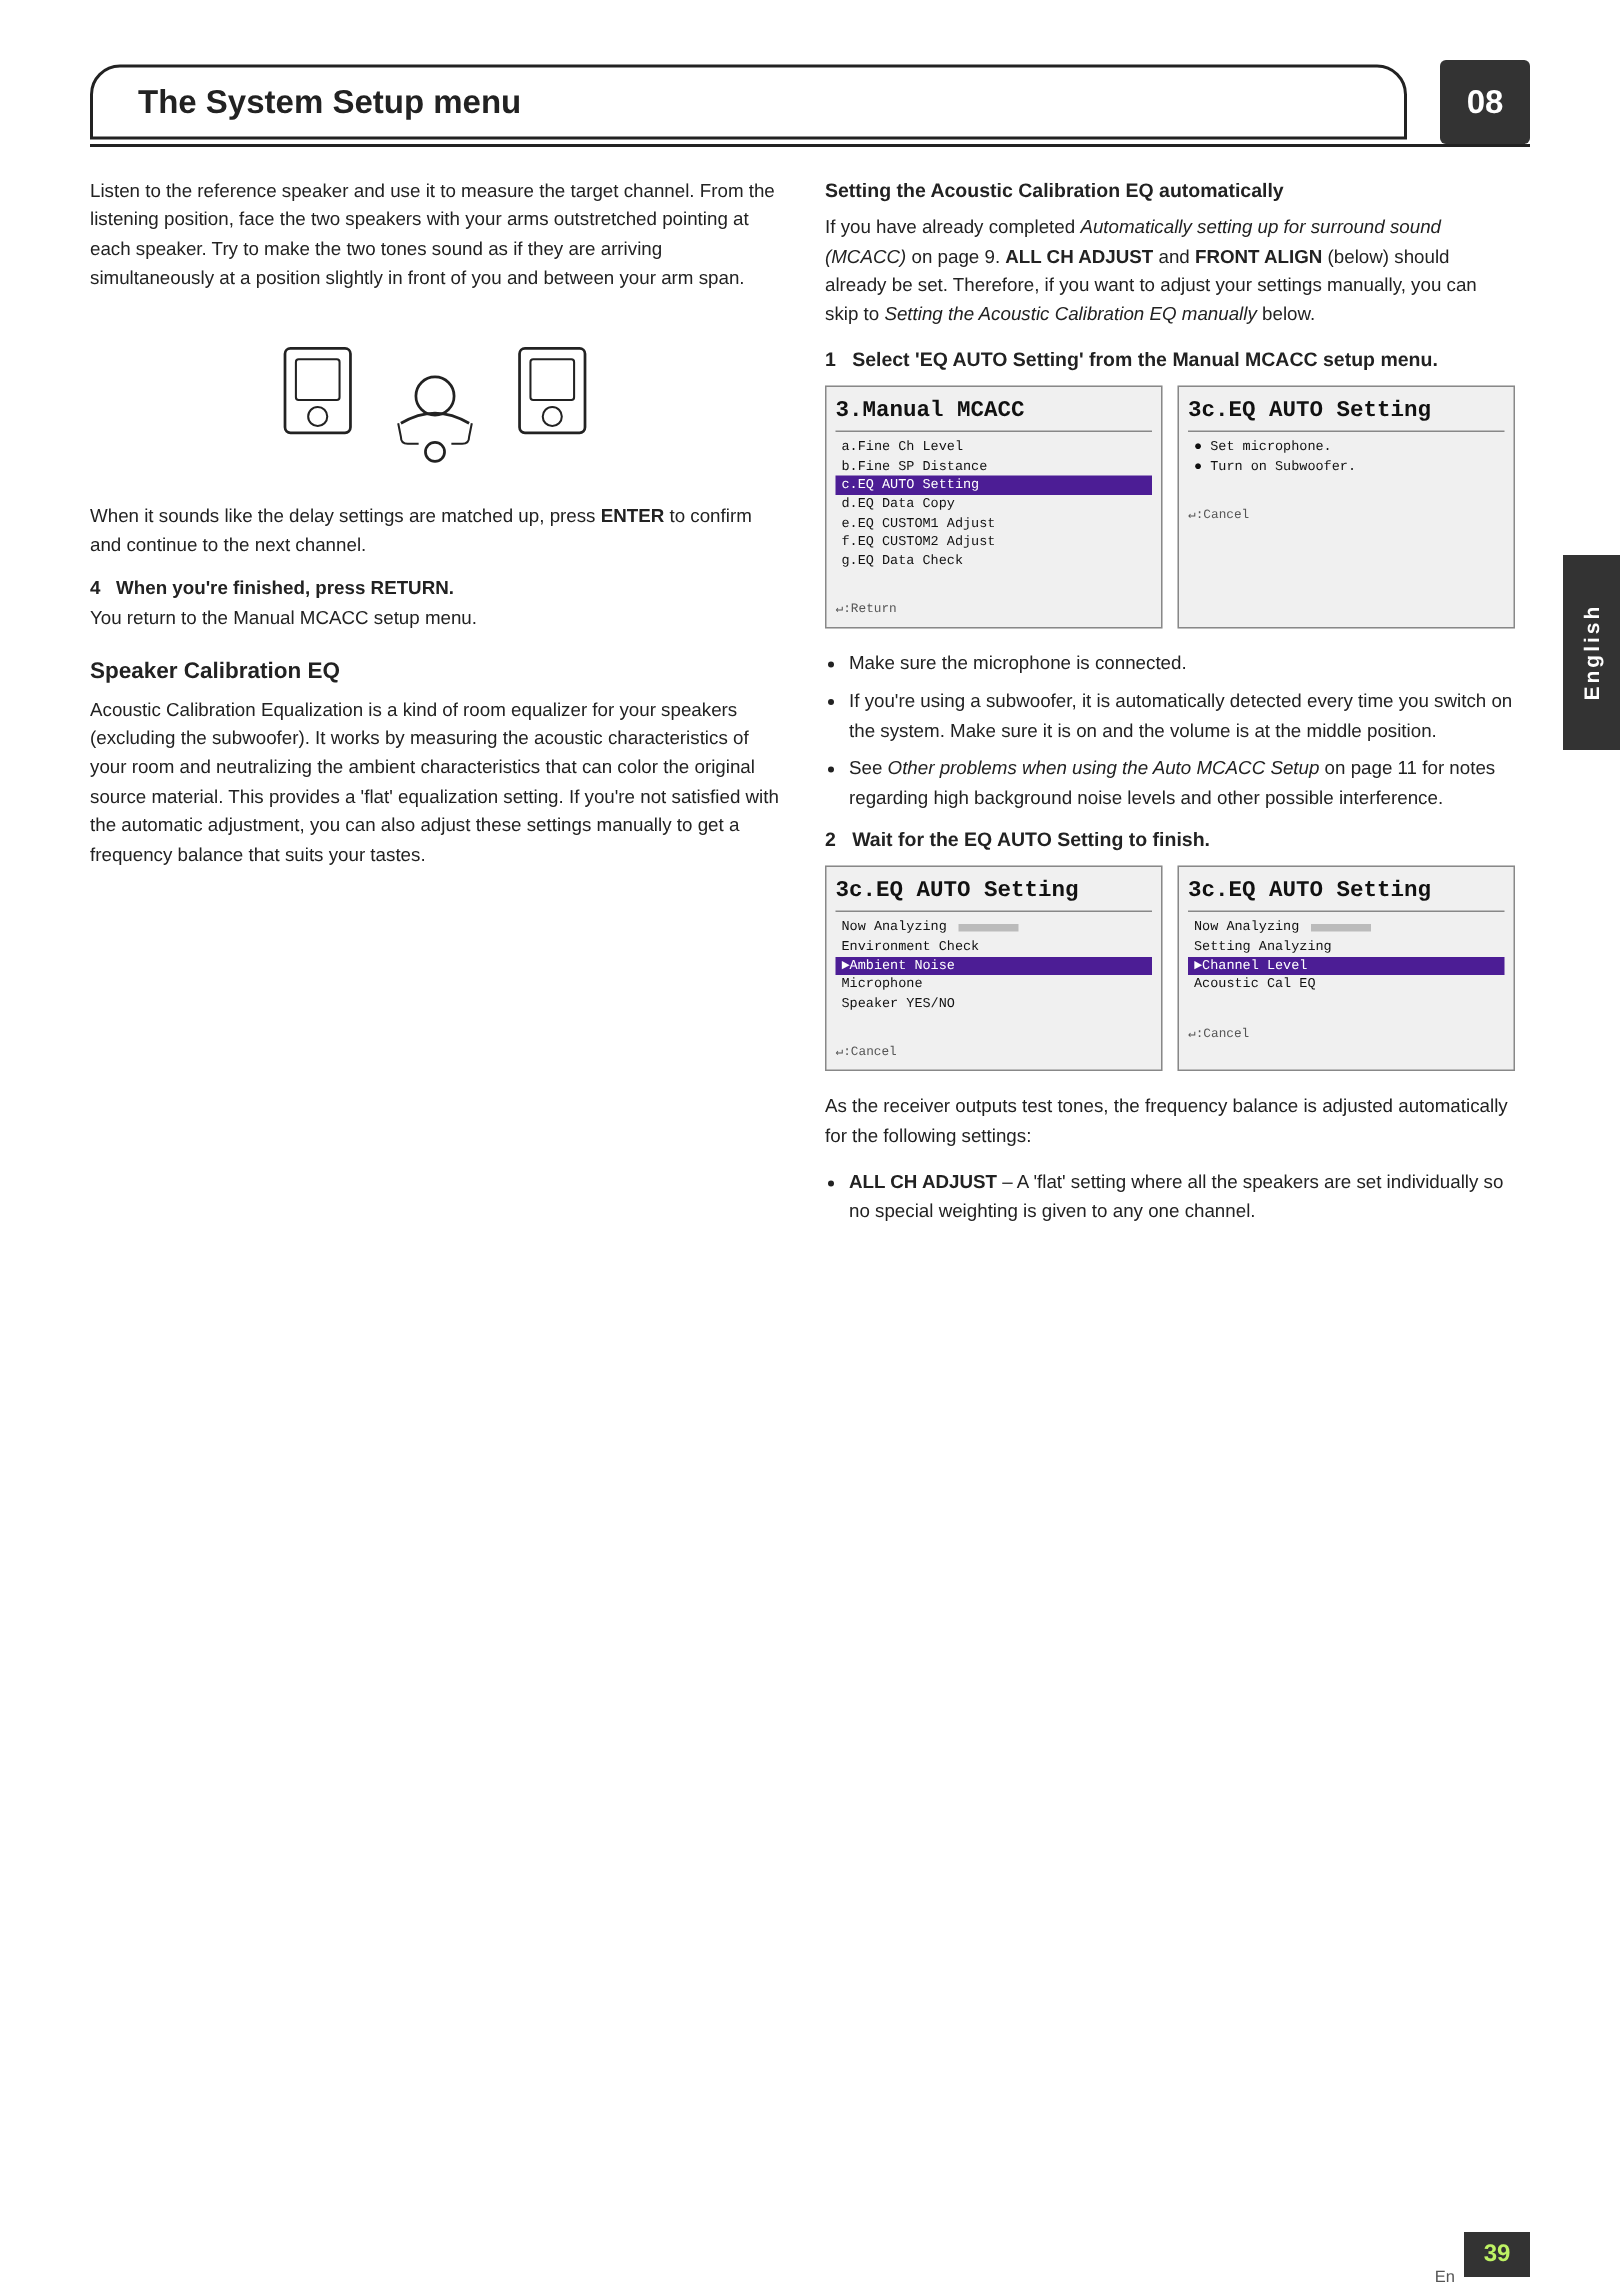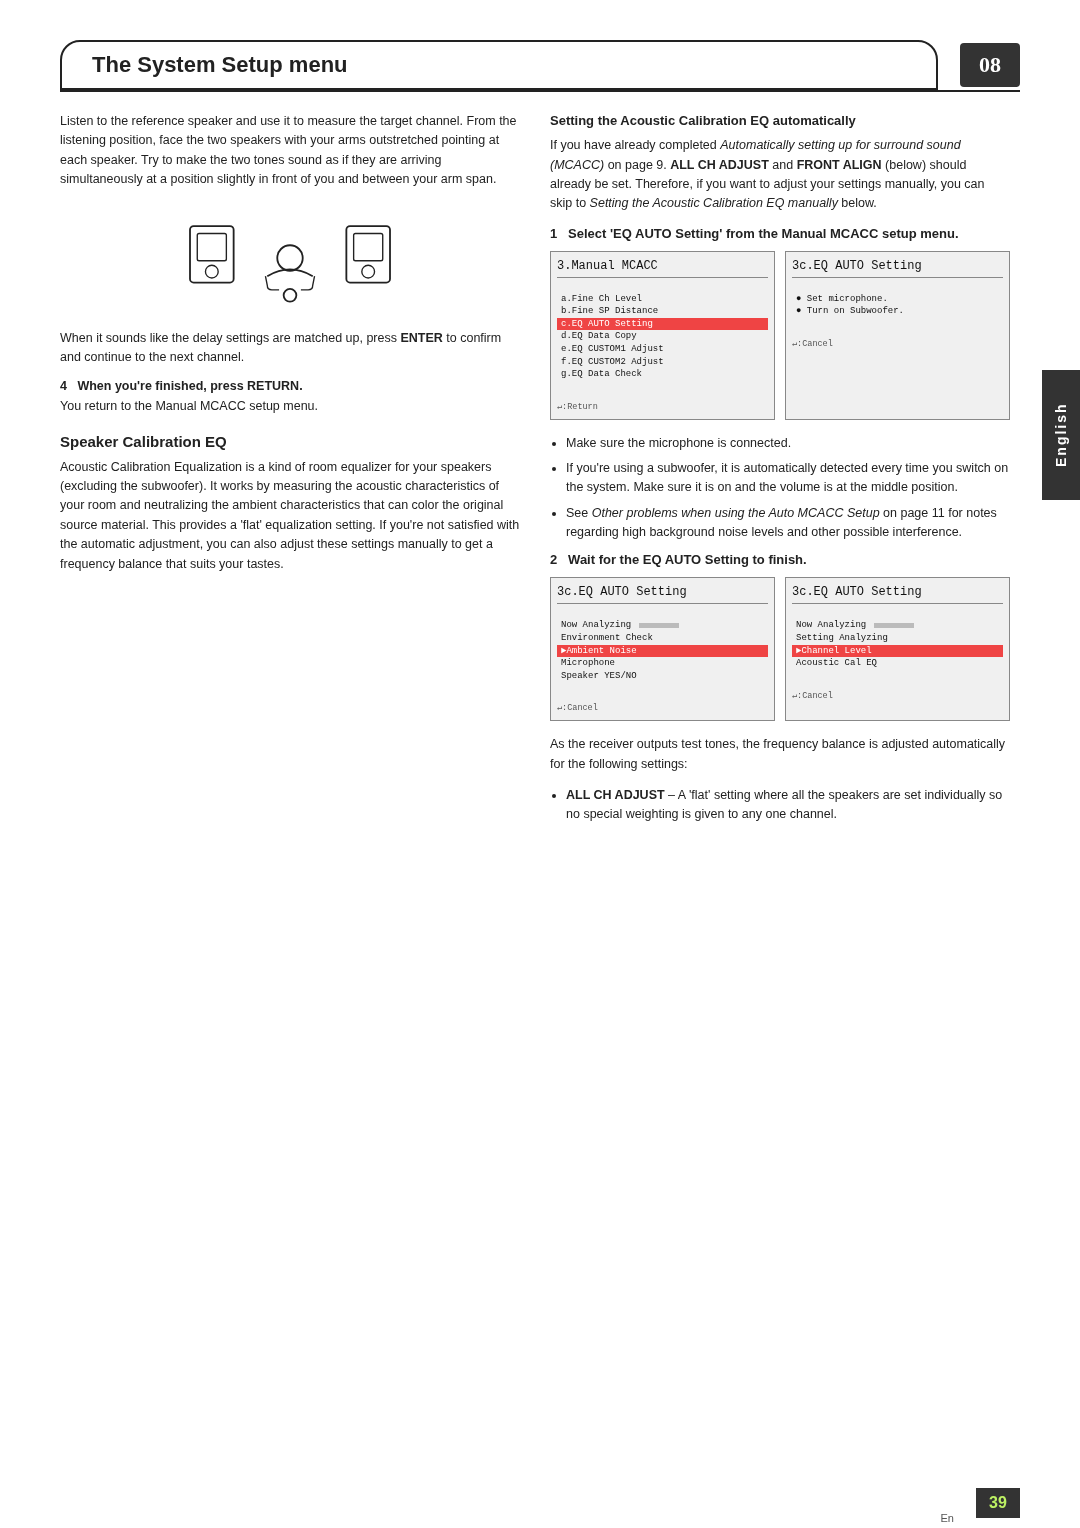--- a/index.html
+++ b/index.html
@@ -38,27 +38,26 @@
       background: #fff;
       position: relative;
     }
 
     .chapter-number {
       background: #333;
       color: #fff;
       font-size: 22px;
       font-weight: bold;
       width: 60px;
-      height: 44px;
+      height: 56px;
       display: flex;
       align-items: center;
       justify-content: center;
       margin-left: 22px;
       border-radius: 4px;
-      font-family: Liberation Serif, serif;
     }
 
     .header-underline {
       border-bottom: 2px solid #222;
       margin: 0 60px;
     }
 
     
     .english-sidebar {
       position: absolute;
@@ -164,35 +163,35 @@
       font-size: 9.5px;
       font-family: 'Courier New', monospace;
       padding: 5px 6px;
       flex: 1;
       min-height: 70px;
       line-height: 1.5;
       color: #111;
     }
 
     .menu-screen .screen-title {
-      font-weight: normal;
+      font-weight: bold;
       border-bottom: 1px solid #888;
-      margin-bottom: 15px;
+      margin-bottom: 4px;
       padding-bottom: 2px;
-      font-size: 12px;
+      font-size: 15px;
     }
 
     .menu-screen .screen-item {
       padding-left: 4px;
       font-size: 9px;
       line-height: 1.4;
     }
 
     .menu-screen .screen-item.selected {
-      background: #ef4444;
+      background: #4c1d95;
       color: #fff;
     }
 
     .menu-screen .screen-footer {
       margin-top: 20px;
       font-size: 8.5px;
       color: #555;
     }
 
     
@@ -230,21 +229,21 @@
       width: 44px;
       height: 30px;
       display: flex;
       align-items: center;
       justify-content: center;
     }
 
     .page-label {
       position: absolute;
       bottom: 44px;
-      right: 126px;
+      right: 110px;
       font-size: 11px;
       color: #555;
     }
 
     .italic { font-style: italic; }
     .bold { font-weight: bold; }
 
     .up-down-arrow {
       font-size: 13px;
     }

